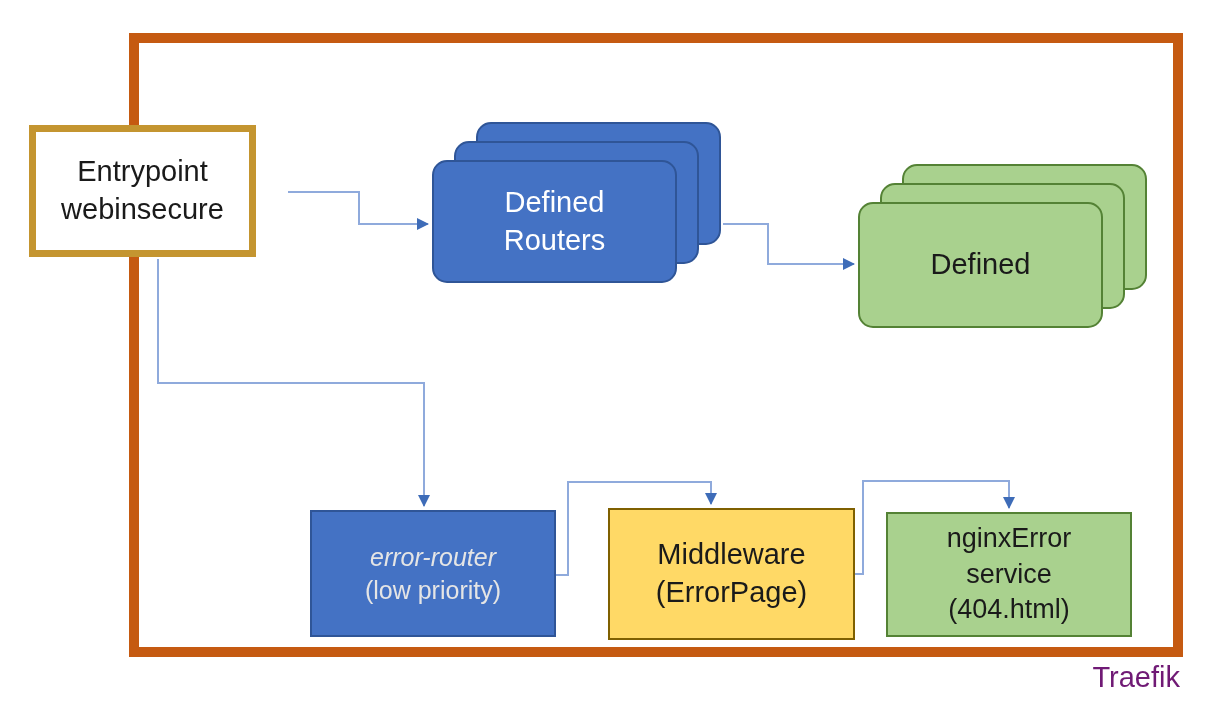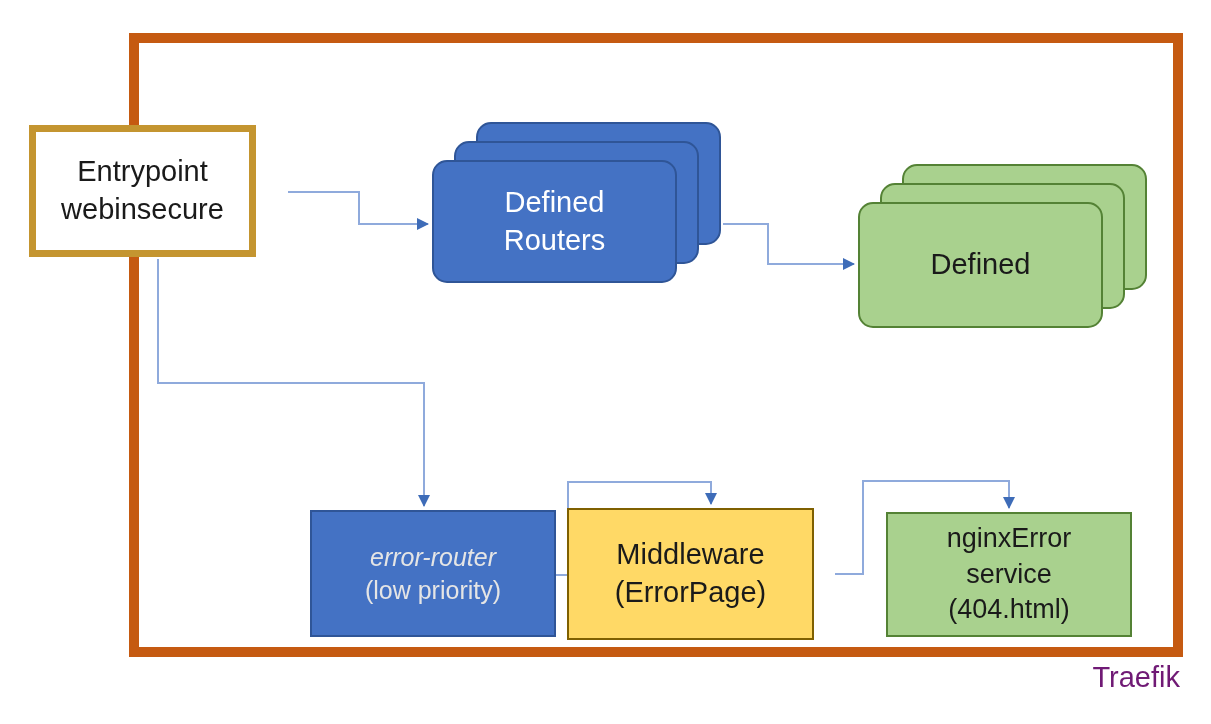--- a/index.html
+++ b/index.html
@@ -70,21 +70,21 @@
     z-index:3;
   }
   .error-router{
     left:302px;top:510px;width:246px;height:127px;
     background:var(--blue-fill);
     border:2px solid var(--blue-border);
     color:#e5e5e5;font-size:25px;margin-left:8px;
   }
   .error-router .em{font-style:italic;}
   .middleware{
-    left:567px;top:508px;width:247px;height:132px;
+    left:608px;top:508px;width:247px;height:132px;
     background:var(--yellow-fill);
     border:2px solid var(--yellow-border);
     color:var(--text-dark);font-size:29px;
   }
   .nginx{
     left:886px;top:512px;width:246px;height:125px;
     background:var(--green-fill);
     border:2px solid var(--green-border);
     color:var(--text-dark);font-size:27px;
     line-height:1.32;

